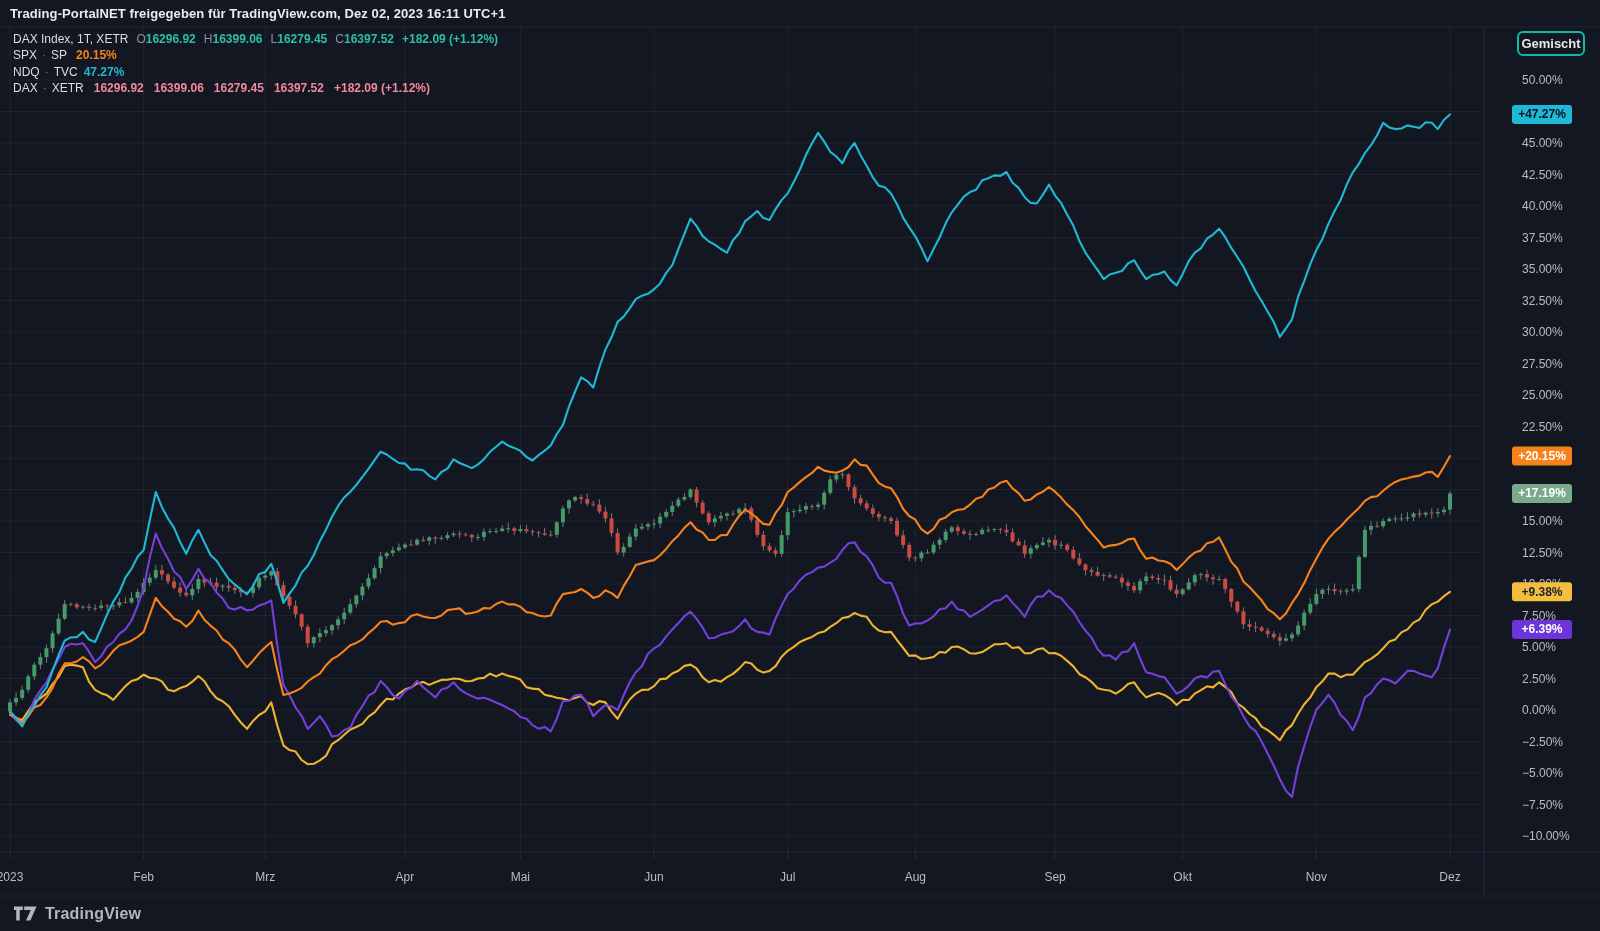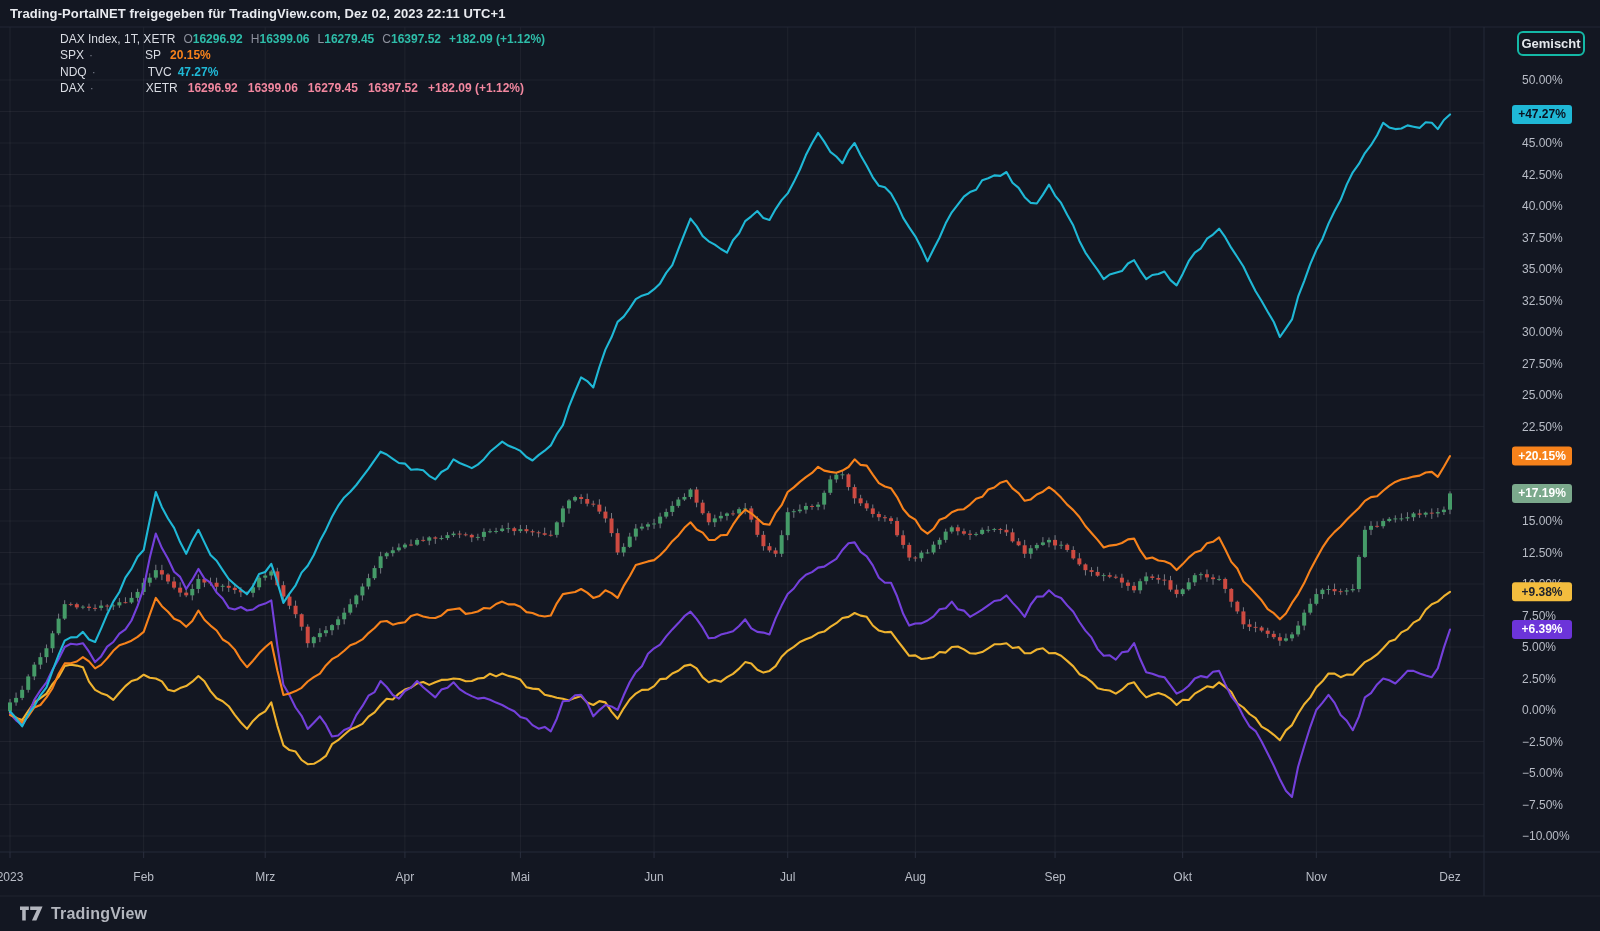--- a/index.html
+++ b/index.html
@@ -10,38 +10,38 @@
   }
   #chart-svg{position:absolute;left:0;top:0;}
   
   #attribution{
     position:absolute;left:10px;top:6px;font-size:13px;font-weight:bold;
     color:#E9EBF0;letter-spacing:.1px;white-space:nowrap;z-index:5;
   }
   
   #legend{position:absolute;left:13px;top:31px;z-index:5;font-size:12px;}
   .lrow{height:16.3px;line-height:16.3px;white-space:nowrap;cursor:default;}
-  .sym{color:#D9DCE3;margin-left:47px;}
+  .sym{color:#D9DCE3;}
   .sep{color:#787D89;padding:0 5px;}
   .olab{color:#8D919D;margin-left:8px;}
   .oval{font-weight:600;}
   .cmpval{font-weight:700;margin-left:9px;}
   .daxval{font-weight:600;margin-left:10px;}
   .chg{font-weight:600;margin-left:8px;}
   
   #scale-btn{
     position:absolute;left:1517px;top:31px;width:68px;height:25px;z-index:6;
     background:rgba(19,23,34,.95);border:2px solid #14b8a6;border-radius:6px;
     color:#E4E7EC;font-size:13px;font-weight:bold;display:flex;
     align-items:center;justify-content:center;cursor:pointer;box-sizing:border-box;
   }
   
   #footer{
     position:absolute;left:0;top:896px;width:1600px;height:35px;z-index:5;
-    display:flex;align-items:center;padding-left:20px;box-sizing:border-box;
+    display:flex;align-items:center;padding-left:14px;box-sizing:border-box;
   }
   #brand-wrap{display:flex;align-items:center;gap:8px;cursor:pointer;}
   #brand-text{color:#B3B6BE;font-size:16px;font-weight:600;letter-spacing:.2px;}
 </style>
 </head>
 <body>
 
 <svg id="chart-svg" width="1600" height="931">
     <rect x="0" y="0" width="1600" height="931" fill="#131722"></rect>
     <g>
@@ -639,21 +639,21 @@
       <text x="654.0506329113924" y="881" fill="#B8BCC6" font-size="12" text-anchor="middle" font-family="&quot;Liberation Sans&quot;,sans-serif">Jun</text>
       <text x="787.7215189873418" y="881" fill="#B8BCC6" font-size="12" text-anchor="middle" font-family="&quot;Liberation Sans&quot;,sans-serif">Jul</text>
       <text x="915.3164556962025" y="881" fill="#B8BCC6" font-size="12" text-anchor="middle" font-family="&quot;Liberation Sans&quot;,sans-serif">Aug</text>
       <text x="1055.0632911392406" y="881" fill="#B8BCC6" font-size="12" text-anchor="middle" font-family="&quot;Liberation Sans&quot;,sans-serif">Sep</text>
       <text x="1182.6582278481012" y="881" fill="#B8BCC6" font-size="12" text-anchor="middle" font-family="&quot;Liberation Sans&quot;,sans-serif">Okt</text>
       <text x="1316.3291139240507" y="881" fill="#B8BCC6" font-size="12" text-anchor="middle" font-family="&quot;Liberation Sans&quot;,sans-serif">Nov</text>
       <text x="1450" y="881" fill="#B8BCC6" font-size="12" text-anchor="middle" font-family="&quot;Liberation Sans&quot;,sans-serif">Dez</text>
     </g>
   </svg>
 
-<div id="attribution">Trading-PortalNET freigegeben für TradingView.com, Dez 02, 2023 22:11 UTC+1</div>
+<div id="attribution">Trading-PortalNET freigegeben für TradingView.com, Dez 02, 2023 16:11 UTC+1</div>
 
 <div id="legend">
     <div class="lrow"><span class="sym">DAX Index, 1T, XETR</span><span class="olab">O</span><span class="oval" style="color: rgb(46, 189, 169);">16296.92</span><span class="olab">H</span><span class="oval" style="color: rgb(46, 189, 169);">16399.06</span><span class="olab">L</span><span class="oval" style="color: rgb(46, 189, 169);">16279.45</span><span class="olab">C</span><span class="oval" style="color: rgb(46, 189, 169);">16397.52</span><span class="chg" style="color: rgb(46, 189, 169);">+182.09 (+1.12%)</span></div>
     <div class="lrow"><span class="sym">SPX</span><span class="sep">·</span><span class="sym">SP</span><span class="cmpval" style="color: rgb(247, 130, 27);">20.15%</span></div>
     <div class="lrow"><span class="sym">NDQ</span><span class="sep">·</span><span class="sym">TVC</span><span class="cmpval" style="color: rgb(31, 184, 214); margin-left: 6px;">47.27%</span></div>
     <div class="lrow"><span class="sym">DAX</span><span class="sep">·</span><span class="sym">XETR</span><span class="daxval" style="color: rgb(242, 135, 159);">16296.92</span><span class="daxval" style="color: rgb(242, 135, 159);">16399.06</span><span class="daxval" style="color: rgb(242, 135, 159);">16279.45</span><span class="daxval" style="color: rgb(242, 135, 159);">16397.52</span><span class="daxval" style="color: rgb(242, 135, 159);">+182.09 (+1.12%)</span></div>
   </div>
 
 <div id="scale-btn">Gemischt</div>
 

